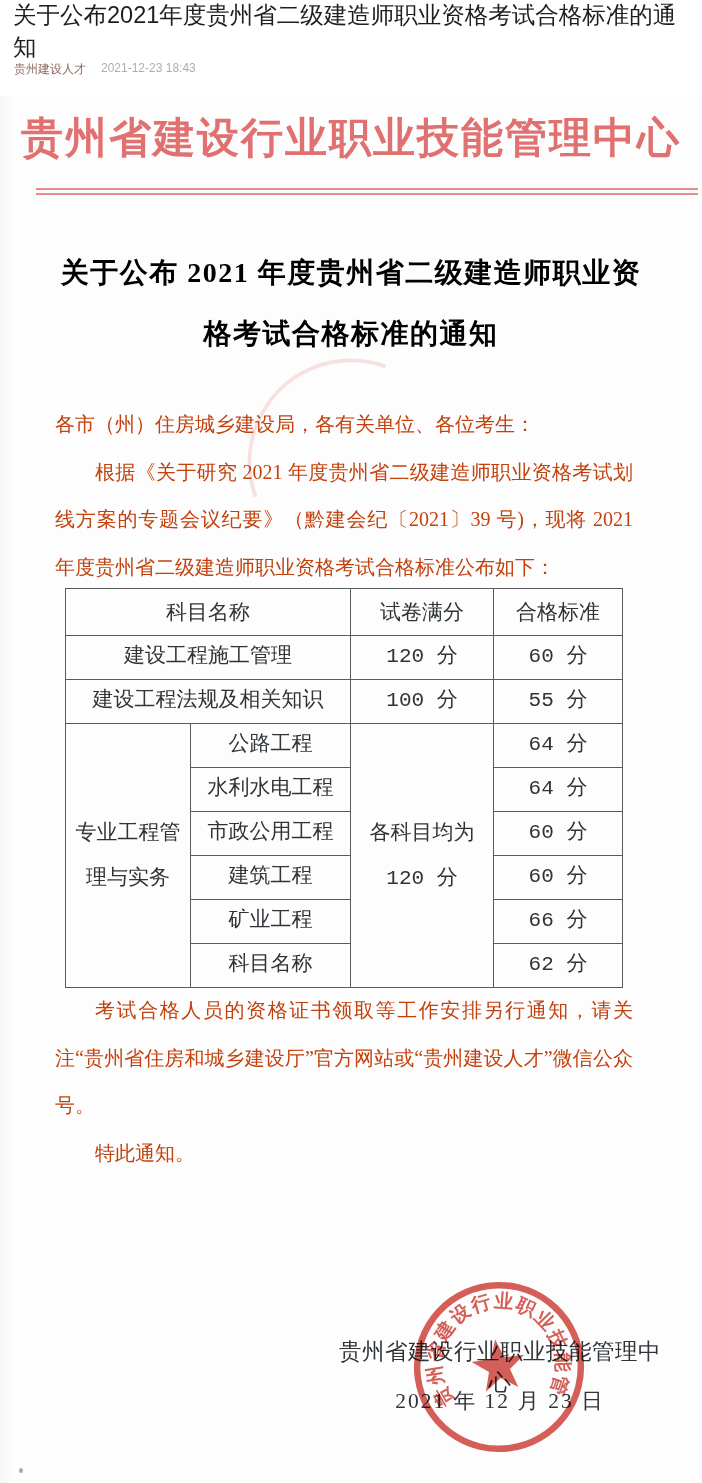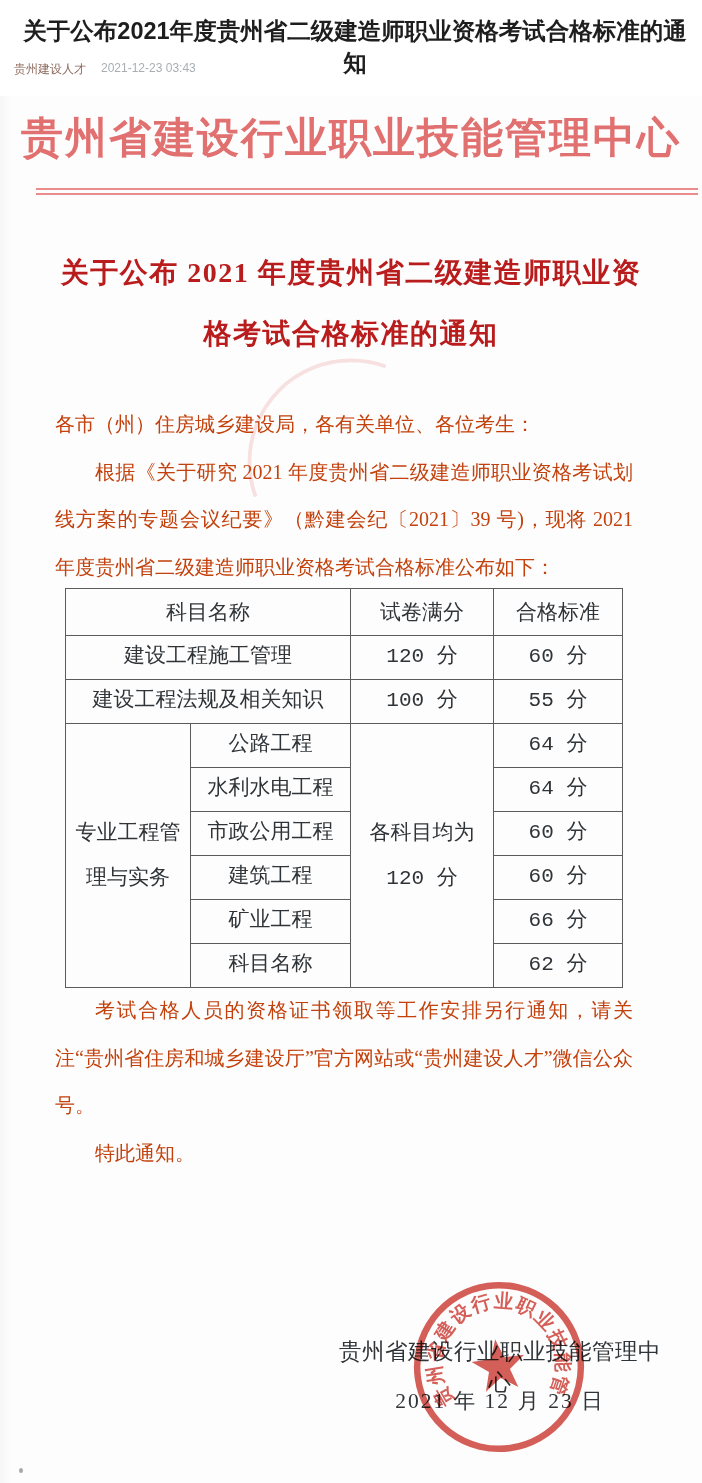--- a/index.html
+++ b/index.html
@@ -2,23 +2,23 @@
 <html><head>
 <meta charset="utf-8">
 <style>
   html,body{margin:0;padding:0;background:#ffffff;}
   .page{
     position:relative;width:702px;height:1483px;background:#ffffff;
     overflow:hidden;font-family:"Liberation Serif","DejaVu Serif",serif;
   }
   
   .article-title{
-    position:absolute;left:13px;top:16px;width:684px;
+    position:absolute;left:13px;top:0;width:684px;
     font-family:"Liberation Sans","DejaVu Sans",sans-serif;
-    font-weight:700;font-size:23.5px;line-height:1.35;color:#1e1e1e;text-align:center;
+    font-weight:400;font-size:23.5px;line-height:1.35;color:#1e1e1e;
   }
   .byline{
     position:absolute;left:14px;top:61px;display:flex;gap:15px;
     font-family:"Liberation Sans","DejaVu Sans",sans-serif;font-size:12px;
   }
   .byline .account{color:#8c685c;}
   .byline .timestamp{color:#a9aeb4;}
   
   .scan{position:absolute;left:0;top:96px;width:702px;height:1387px;background:#fefdfd;}
   .scan-edge{position:absolute;left:0;top:0;width:12px;height:100%;
@@ -26,21 +26,21 @@
   .letterhead{
     position:absolute;left:0;top:14px;width:702px;text-align:center;
     font-weight:700;font-size:42px;letter-spacing:2px;color:#e17070;
   }
   .redline{
     position:absolute;left:36px;top:92px;width:662px;height:3px;
     border-top:2.5px solid #ea8c8c;border-bottom:2px solid #ea8c8c;
   }
   .doc-title{
     position:absolute;left:40px;top:146px;width:622px;text-align:center;
-    font-weight:700;font-size:28px;line-height:61px;letter-spacing:1.5px;color:#b91c1c;
+    font-weight:700;font-size:28px;line-height:61px;letter-spacing:1.5px;color:#000000;
   }
   .bodytext{
     position:absolute;width:578px;left:55px;
     font-size:20px;line-height:47.5px;color:#c2410c;text-align:justify;
   }
   .bodytext p{margin:0;padding:0;}
   .bodytext p.indent{text-indent:2em;}
   .block1{top:305px;}
   .block2{top:891px;}
   
@@ -74,21 +74,21 @@
 </style>
 </head>
 <body>
 
 <div class="page">
 
   <div class="article-title">关于公布2021年度贵州省二级建造师职业资格考试合格标准的通知</div>
 
   <div class="byline">
     <span class="account">贵州建设人才</span>
-    <span class="timestamp">2021-12-23 03:43</span>
+    <span class="timestamp">2021-12-23 18:43</span>
   </div>
 
   <div class="scan">
     <div class="scan-edge"></div>
 
     <div class="letterhead">贵州省建设行业职业技能管理中心</div>
 
     <div class="redline"></div>
 
     <div class="doc-title">

